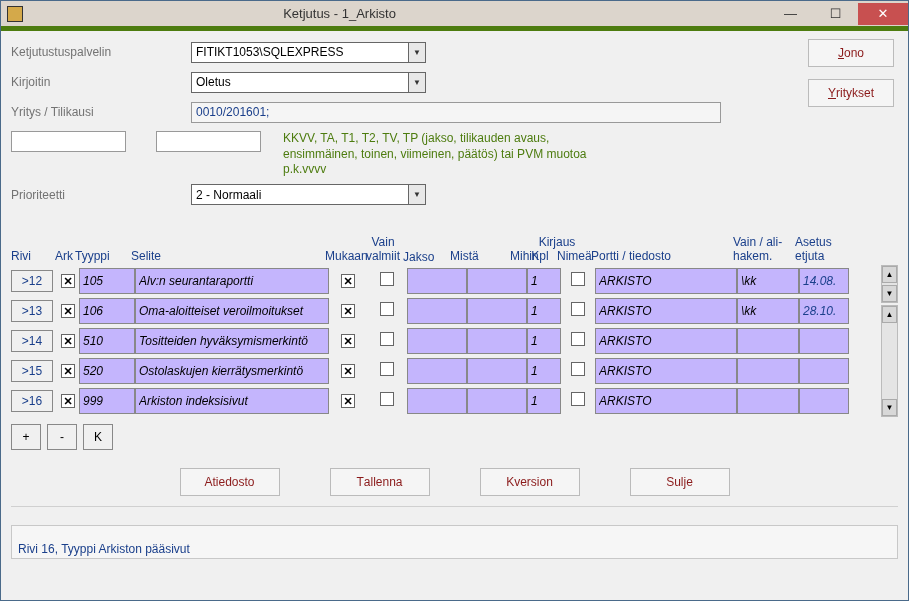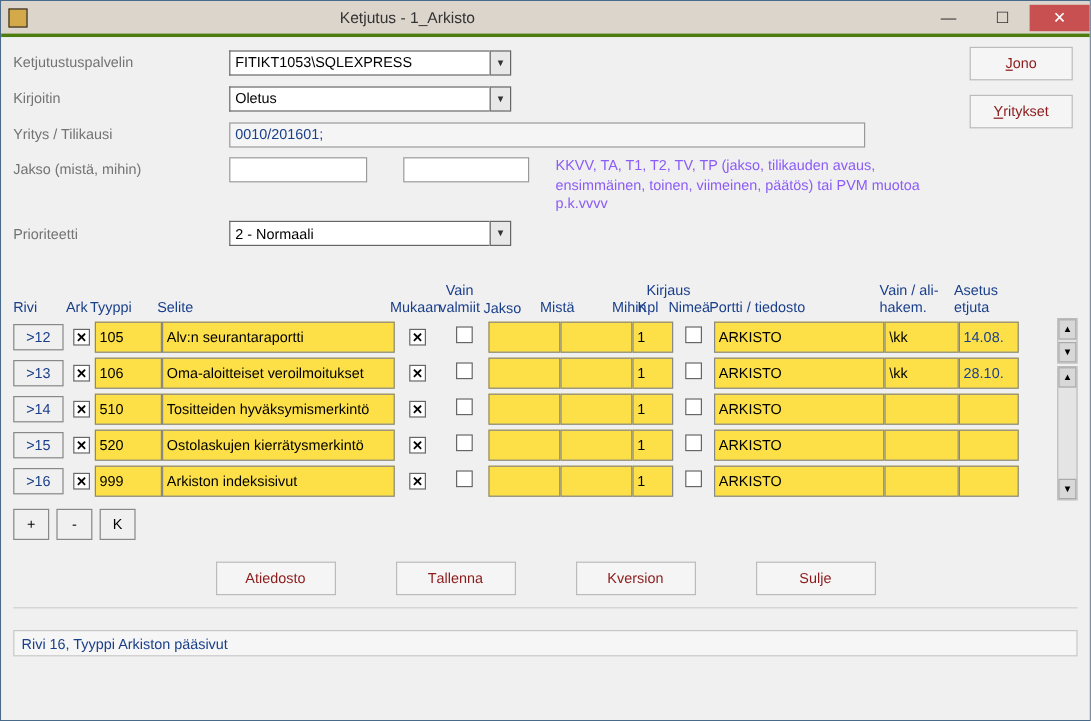--- a/index.html
+++ b/index.html
@@ -1,38 +1,38 @@
 <!DOCTYPE html>
 <html><head>
 <meta charset="utf-8">
 <style>
 * { box-sizing: border-box; font-family: Tahoma, Arial, sans-serif; font-size: 12px; }
 body { margin: 0; background: #b8a99a; padding: 0; }
 .window { width: 909px; height: 601px; background: #efefef; border: 1px solid #4a6a8a; box-shadow: 0 0 0 3px #b8a99a; margin: 0 auto; display: flex; flex-direction: column; }
-.titlebar { height: 30px; background: #dcd5cc; display: flex; align-items: center; padding: 0 0 0 6px; border-bottom: 3px solid #4d7c0f; }
+.titlebar { height: 30px; background: #dcd5cc; display: flex; align-items: center; padding: 0 0 0 6px; border-bottom: 5px solid #4d7c0f; }
 .titlebar-icon { width: 16px; height: 16px; background: #d4a94a; border: 1px solid #333; margin-right: 8px; }
 .titlebar-title { flex: 1; text-align: center; color: #333; font-size: 13px; padding-right: 120px; }
 .win-btns { display: flex; }
 .win-btn { width: 45px; height: 22px; display: flex; align-items: center; justify-content: center; color: #333; font-size: 13px; cursor: pointer; }
 .win-btn.close { background: #c85050; color: #fff; width: 50px; height: 22px; }
 .content { flex: 1; padding: 6px 10px 0 10px; background: #f0f0f0; display: flex; flex-direction: column; position: relative; }
 .sysinfo { color: #1a3f8b; font-size: 12px; margin-bottom: 6px; }
 .form-area { display: flex; }
 .form-left { flex: 1; }
 .form-right { width: 90px; display: flex; flex-direction: column; gap: 12px; padding-top: 2px; }
 .form-row { display: flex; align-items: center; height: 30px; }
 .form-label { width: 180px; color: #737373; }
 input.txt, .ro-field { border: 1px solid #999; background: #fff; height: 21px; padding: 2px 4px; font-size: 12px; }
 .ro-field { background: #f5f5f5; flex: 1; color: #1a3f8b; display: flex; align-items: center; }
 .combo { display: flex; width: 235px; }
 .combo input { flex: 1; border: 1px solid #666; border-right: none; height: 21px; padding: 2px 4px; }
 .combo .dd { width: 18px; height: 21px; border: 1px solid #666; background: #e8e8e8; display: flex; align-items: center; justify-content: center; cursor: pointer; font-size: 8px; color:#333; }
 .side-btn { height: 28px; border: 1px solid #bbb; background: #f5f5f5; color: #8b1a1a; display: flex; align-items: center; justify-content: center; cursor: pointer; width: 86px; }
 .side-btn .ul { text-decoration: underline; }
-.jakso-help { color: #8b5cf6; font-size: 12px; line-height: 1.3; max-width: 330px; }
+.jakso-help { color: #4d7c0f; font-size: 12px; line-height: 1.3; max-width: 330px; }
 .grid-wrap { margin-top: 18px; display: flex; }
 .grid { flex: 1; }
 .grid-headers { display: flex; color: #1a3f8b; height: 38px; align-items: flex-end; }
 .gh { text-align: left; padding-bottom: 3px; }
 .gh.center { text-align: center; }
 .grid-row { display: flex; align-items: center; height: 30px; }
 .btn-sm { width: 36px; height: 22px; border: 1px solid #888; background: #f0f0f0; cursor: pointer; display: flex; align-items: center; justify-content: center; color: #1a3f8b; margin-right: 4px; }
 .chk { width: 14px; height: 14px; border: 1px solid #666; background: #fff; display: inline-flex; align-items: center; justify-content: center; cursor: pointer; font-size: 11px; color: #000; font-weight: bold; }
 .col-rivi { width: 42px; }
 .col-ark { width: 22px; text-align: center; }
@@ -40,31 +40,31 @@
 .col-selite { width: 194px; }
 .col-mukaan { width: 38px; text-align: center; }
 .col-vain { width: 40px; text-align: center; }
 .col-mista { width: 60px; }
 .col-mihin { width: 60px; }
 .col-kpl { width: 34px; }
 .col-nimea { width: 34px; text-align: center; }
 .col-portti { width: 142px; }
 .col-sivu { width: 62px; }
 .col-asetus { width: 50px; }
-input.cell { width: 100%; height: 22px; border: 1px solid #888; padding: 12px 3px; background: #fde047; }
+input.cell { width: 100%; height: 22px; border: 1px solid #888; padding: 12px 3px; background: #c4b5fd; font-style: italic; }
 input.cell.ro { color: #1a3f8b; }
 .scrollbar { width: 17px; background: #e4e4e4; border: 1px solid #bbb; margin-left: 2px; display: flex; flex-direction: column; }
 .scroll-btn { height: 17px; background: #d8d8d8; border: 1px solid #aaa; cursor: pointer; font-size: 8px; display: flex; align-items: center; justify-content: center; }
 .scroll-track { flex: 1; }
 .grid-scrollers { display: flex; flex-direction: column; }
 .row-ctrls { display: flex; margin-top: 8px; gap: 6px; }
 .ctrl-btn { width: 30px; height: 26px; border: 1px solid #888; background: #f0f0f0; cursor: pointer; display: flex; align-items: center; justify-content: center; }
 .bottom-btns { display: flex; justify-content: center; gap: 50px; margin-top: 18px; }
 .action-btn { width: 100px; height: 28px; border: 1px solid #bbb; background: #f5f5f5; color: #8b1a1a; display: flex; align-items: center; justify-content: center; cursor: pointer; }
-.footer { margin-top: 14px; border: 1px solid #c8c8c8; background: #f6f6f6; padding: 4px 6px; color: #1a3f8b; height: 22px; }
+.footer { margin-top: 14px; border: 1px solid #c8c8c8; background: #f6f6f6; padding: 16px 6px; color: #1a3f8b; height: 22px; }
 .spacer { flex: 1; }
 .hline { height: 1px; background: #d0d0d0; margin: 10px 0 4px 0; }
 </style>
 </head>
 <body>
 
 <div class="window">
   <div class="titlebar">
     <div class="titlebar-icon"></div>
     <div class="titlebar-title">Ketjutus - 1_Arkisto</div>
@@ -95,21 +95,20 @@
             <div class="dd">▼</div>
           </div>
         </div>
 
         <div class="form-row">
           <div class="form-label">Yritys / Tilikausi</div>
           <div class="ro-field" style="width:530px;flex:0 0 530px;">0010/201601;</div>
         </div>
 
         <div class="form-row" style="align-items:flex-start;height:auto;margin-top:4px;">
-          <div class="form-label" style="padding-top:3px;">Jakso (mistä, mihin)</div>
           <input class="txt" style="width: 115px;" value="">
           <div style="width:30px;"></div>
           <input class="txt" style="width: 105px;" value="">
           <div style="width:22px;"></div>
           <div class="jakso-help">KKVV, TA, T1, T2, TV, TP (jakso, tilikauden avaus, ensimmäinen, toinen, viimeinen, päätös)  tai PVM muotoa p.k.vvvv</div>
         </div>
 
         <div class="form-row" style="margin-top:2px;">
           <div class="form-label">Prioriteetti</div>
           <div class="combo">

